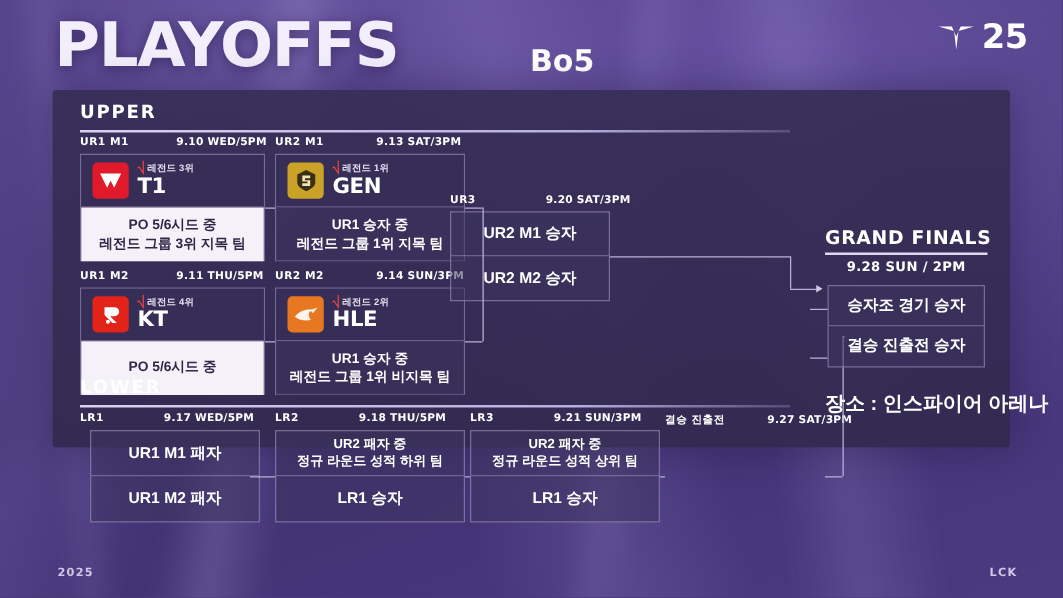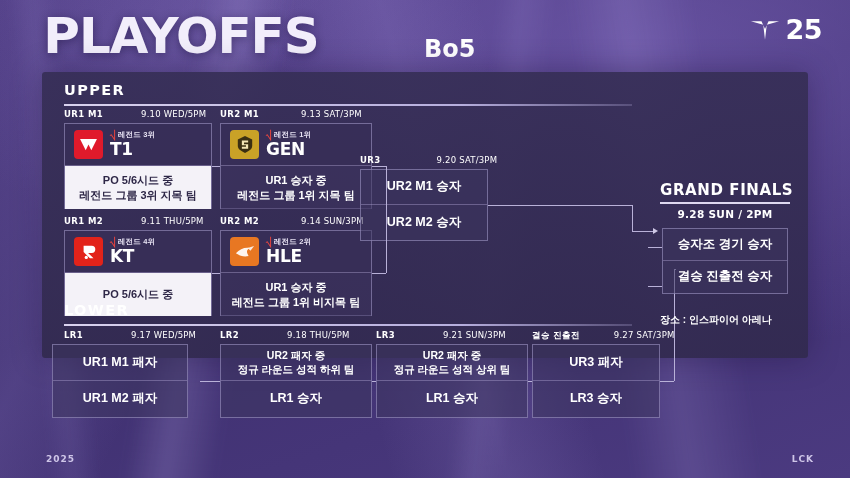--- a/index.html
+++ b/index.html
@@ -70,21 +70,21 @@
     background:linear-gradient(90deg,#d9d2ee 0%, #b6aedd 70%, rgba(182,174,221,.25) 100%);
   }
 
   
   .col-head{ position:absolute; display:flex; align-items:baseline; }
   .col-code{
     font-size:8.5px; font-weight:bold; color:#ffffff; letter-spacing:.4px;
     font-family:"DejaVu Sans", sans-serif; white-space:nowrap;
   }
   .col-date{
-    font-size:8.5px; font-weight:normal; color:#ffffff; letter-spacing:.2px;
+    font-size:8.5px; font-weight:bold; color:#ffffff; letter-spacing:.2px;
     font-family:"DejaVu Sans", sans-serif; white-space:nowrap;padding-left:20px;
   }
 
   
   .mbox{
     position:absolute;
     border:1px solid rgba(168,158,205,.55);
     background:rgba(61,52,95,.55);
   }
   .mrow{
@@ -151,22 +151,22 @@
     position:absolute; font-size:15px; font-weight:bold; color:#ffffff;
     letter-spacing:.6px; font-family:"DejaVu Sans", sans-serif; white-space:nowrap;
   }
   .gf-rule{ position:absolute; height:1.5px; background:#ded8f0; }
   .gf-date{
     position:absolute; font-size:10.5px; font-weight:bold; color:#ffffff;
     letter-spacing:.3px; font-family:"DejaVu Sans", sans-serif; white-space:nowrap;
     text-align:center;
   }
   .gf-venue{
-    position:absolute; font-size:10px; font-weight:bold; color:#ffffff;
-    font-family:"Liberation Sans", sans-serif; white-space:nowrap; text-align:left;
+    position:absolute; font-size:16px; font-weight:bold; color:#ffffff;
+    font-family:"Liberation Sans", sans-serif; white-space:nowrap; text-align:center;
   }
 
   
   .foot{
     position:absolute; bottom:14px; font-size:9px; font-weight:bold;
     color:#cfc6e8; letter-spacing:1px; font-family:"DejaVu Sans", sans-serif;
   }
   .foot.l{ left:46px; }
   .foot.r{ right:36px; }
 </style>
@@ -316,21 +316,21 @@
   <div class="ln lnh" style="left:590px; top:159px; width:22px;"></div>
   <div class="arrow" style="left:611px; top:156px;"></div>
 
   <div class="section-title" style="left:22px; top:230px;">LOWER</div>
   <div class="section-rule" style="left:22px; top:252px; width:568px;"></div>
 
   <div class="col-head" style="left:22px; top:258px; width:136px;">
     <span class="col-code">LR1</span>
     <span class="col-date" style="margin-left:28px;">9.17 WED/5PM</span>
   </div>
-  <div class="mbox" style="left:10px; top:272px; width:136px; height:74px;">
+  <div class="mbox" style="left:30px; top:272px; width:136px; height:74px;">
     <div class="mrow top">UR1 M1 패자</div>
     <div class="mrow">UR1 M2 패자</div>
   </div>
 
   <div class="col-head" style="left:178px; top:258px; width:152px;">
     <span class="col-code">LR2</span>
     <span class="col-date" style="margin-left:28px;">9.18 THU/5PM</span>
   </div>
   <div class="mbox" style="left:178px; top:272px; width:152px; height:74px;">
     <div class="mrow top small" style="flex-direction:column;">
@@ -348,24 +348,20 @@
     <div class="mrow top small" style="flex-direction:column;">
       <span>UR2 패자 중</span>
       <span>정규 라운드 성적 상위 팀</span>
     </div>
     <div class="mrow">LR1 승자</div>
   </div>
 
   <div class="col-head" style="left:490px; top:258px; width:144px;">
     <span class="col-code">결승 진출전</span>
     <span class="col-date" style="margin-left:14px;">9.27 SAT/3PM</span>
-  </div>
-  <div class="mbox" style="left:490px; top:272px; width:128px; height:74px;">
-    <div class="mrow top">UR3 패자</div>
-    <div class="mrow">LR3 승자</div>
   </div>
 
   <div class="ln lnh" style="left:158px; top:309px; width:20px;"></div>
   <div class="ln lnh" style="left:330px; top:309px; width:4px;"></div>
   <div class="ln lnh" style="left:486px; top:309px; width:4px;"></div>
   <div class="ln lnh" style="left:618px; top:309px; width:14px;"></div>
   <div class="ln lnv" style="left:632px; top:197px; height:112px;"></div>
   <div class="ln lnh" style="left:632px; top:197px; width:2px;"></div>
 
 </div>

